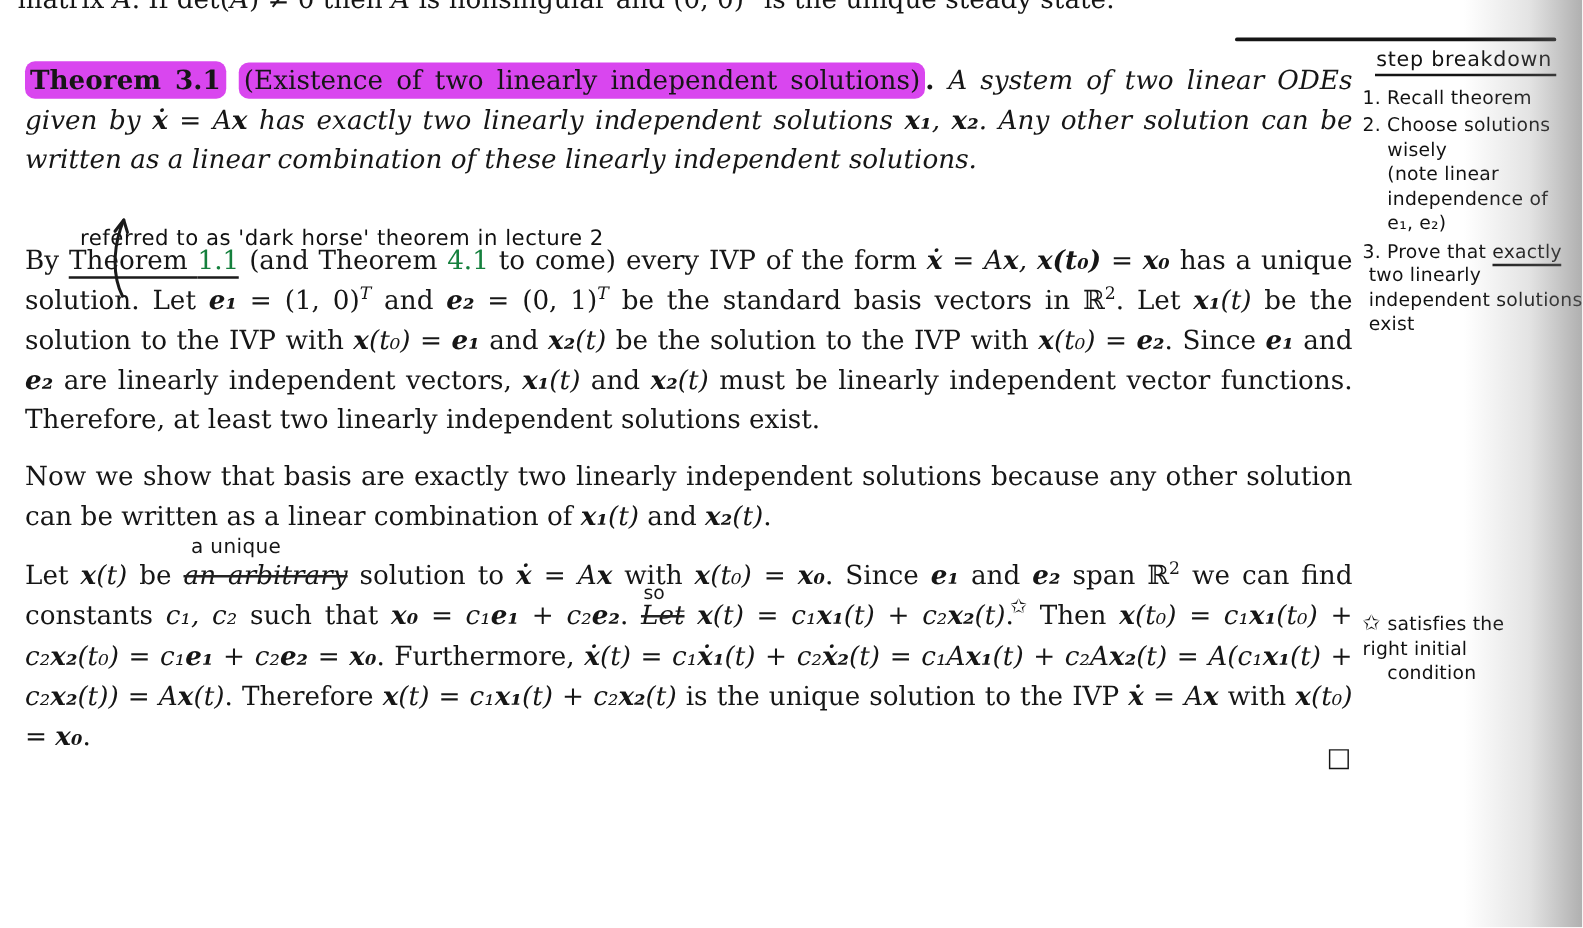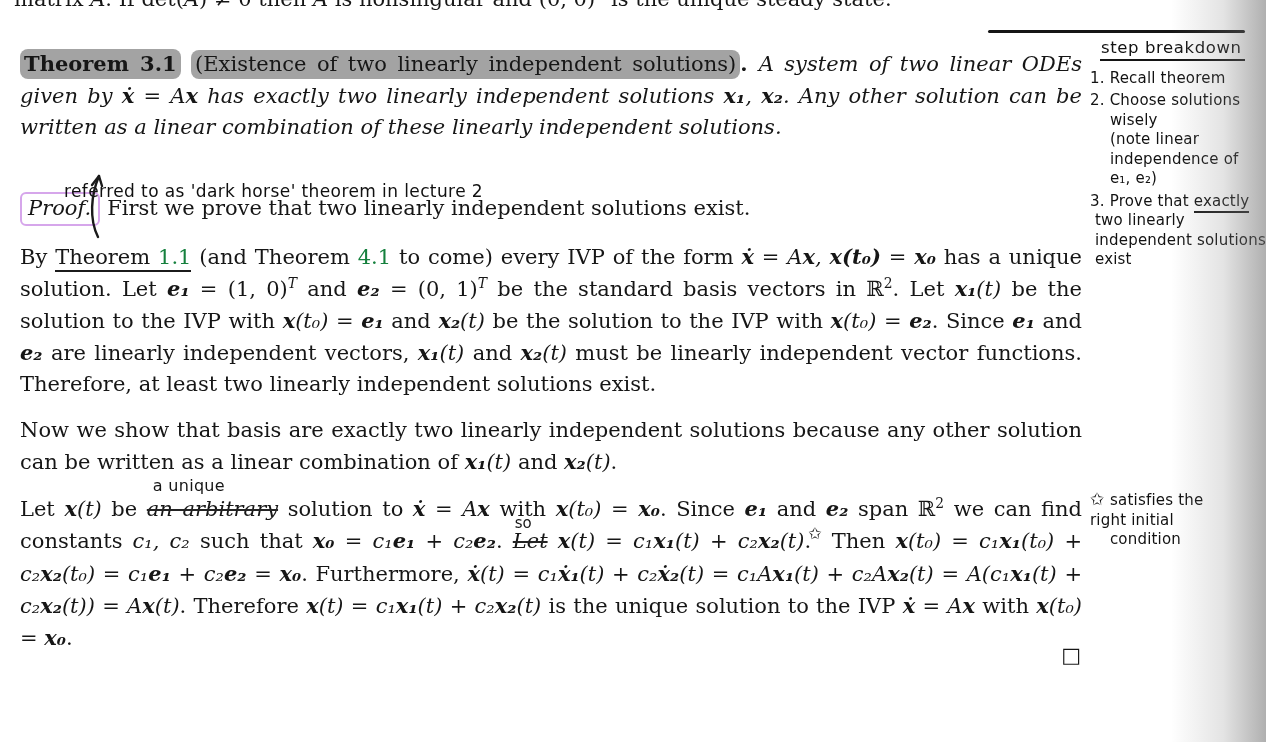--- a/index.html
+++ b/index.html
@@ -8,21 +8,21 @@
   .clipped{position:absolute;top:-13px;left:14px;white-space:nowrap;font-size:21px;}
   .divider{position:absolute;left:988px;top:30px;width:257px;height:3px;background:#151515;border-radius:2px;}
   .main{position:absolute;left:20px;top:48px;width:1062px;font-size:21px;line-height:31px;text-align:justify;}
   .para{margin:0 0 15px 0;}
   .m{font-style:italic;}
   .mb{font-style:italic;font-weight:bold;}
   .bf{font-weight:bold;}
   .sup{vertical-align:super;font-size:0.66em;line-height:0;}
   .link{color:#15803d;cursor:pointer;}
   .hul{border-bottom:2px solid #1b1b1b;padding-bottom:1px;}
-  .hl{background:#a3a3a3;border-radius:8px;padding:2px 4px 3px 4px;-webkit-box-decoration-break:clone;box-decoration-break:clone;}
+  .hl{background:#d946ef;border-radius:8px;padding:2px 4px 3px 4px;-webkit-box-decoration-break:clone;box-decoration-break:clone;}
   .hstrike{text-decoration:line-through;text-decoration-thickness:2.4px;text-decoration-color:#242424;font-style:italic;}
   .hw{font-family:"DejaVu Sans",sans-serif;margin-top:20px;}
   .anno-row{position:relative;height:27px;margin:0 0 7px 0;text-align:left;}
   .dark-horse{position:absolute;left:44px;top:-2px;font-size:17px;letter-spacing:.4px;white-space:nowrap;color:#101010;}
   .arrow-svg{position:absolute;left:66px;top:13px;width:36px;height:70px;z-index:3;overflow:visible;}
   .proof-box{display:inline-block;border:2.5px solid #d6a6eb;border-radius:6px;padding:1px 7px 3px 6px;margin-right:7px;font-style:italic;line-height:26px;}
   .overwrap{position:relative;white-space:nowrap;}
   .over-above{position:absolute;left:6px;bottom:20px;font-size:16px;white-space:nowrap;letter-spacing:.3px;}
   .over-so{position:absolute;left:2px;bottom:14px;font-size:15px;}
   .fstar{position:relative;top:-9px;font-size:16px;display:inline-block;margin:0 0 0 -3px;}
@@ -51,23 +51,20 @@
     <p class="para"><span class="bf hl">Theorem 3.1</span><span class="rm"> </span><span class="hl">(Existence of two linearly independent solutions)</span><span class="bf">. </span><span class="m">A system of two linear ODEs given by </span><span class="mb">ẋ</span><span class="m"> = </span><span class="m">A</span><span class="mb">x</span><span class="m"> has exactly two linearly independent solutions </span><span class="mb">x₁</span><span class="m">, </span><span class="mb">x₂</span><span class="m">. Any other solution can be written as a linear combination of these linearly independent solutions.</span></p>
 
     <div class="anno-row">
       <span class="dark-horse hw">referred to as 'dark horse' theorem in lecture 2</span>
       <svg class="arrow-svg" viewBox="0 0 36 70">
         <path d="M12 66 C 3 48, 5 24, 13 5" fill="none" stroke="#1a1a1a" stroke-width="2.4" stroke-linecap="round"></path>
         <path d="M13 5 l -7 9 M13 5 l 3 10" fill="none" stroke="#1a1a1a" stroke-width="2.4" stroke-linecap="round"></path>
       </svg>
     </div>
 
-    <p class="para">
-      <span class="proof-box"><span>Proof.</span></span><span><span class="rm">First we prove that two linearly independent solutions exist.</span></span>
-    </p>
 
     <p class="para"><span class="rm">By </span><span class="rm hul">Theorem </span><span class="link hul">1.1</span><span class="rm"> (and Theorem </span><span class="link">4.1</span><span class="rm"> to come) every IVP of the form </span><span class="mb">ẋ</span><span class="m"> = </span><span class="m">A</span><span class="mb">x</span><span class="m">, </span><span class="mb">x(t₀)</span><span class="m"> = </span><span class="mb">x₀</span><span class="rm"> has a unique solution. Let </span><span class="mb">e₁</span><span class="rm"> = (1, 0)</span><span class="m sup">T</span><span class="rm"> and </span><span class="mb">e₂</span><span class="rm"> = (0, 1)</span><span class="m sup">T</span><span class="rm"> be the standard basis vectors in </span><span class="rm">ℝ</span><span class="sup">2</span><span class="rm">. Let </span><span class="mb">x₁</span><span class="m">(t)</span><span class="rm"> be the solution to the IVP with </span><span class="mb">x</span><span class="m">(t₀)</span><span class="m"> = </span><span class="mb">e₁</span><span class="rm"> and </span><span class="mb">x₂</span><span class="m">(t)</span><span class="rm"> be the solution to the IVP with </span><span class="mb">x</span><span class="m">(t₀)</span><span class="m"> = </span><span class="mb">e₂</span><span class="rm">. Since </span><span class="mb">e₁</span><span class="rm"> and </span><span class="mb">e₂</span><span class="rm"> are linearly independent vectors, </span><span class="mb">x₁</span><span class="m">(t)</span><span class="rm"> and </span><span class="mb">x₂</span><span class="m">(t)</span><span class="rm"> must be linearly independent vector functions. Therefore, at least two linearly independent solutions exist.</span></p>
 
     <p class="para"><span class="rm">Now we show that basis are exactly two linearly independent solutions because any other solution can be written as a linear combination of </span><span class="mb">x₁</span><span class="m">(t)</span><span class="rm"> and </span><span class="mb">x₂</span><span class="m">(t)</span><span class="rm">.</span></p>
 
     <p class="para">
       <span><span class="rm">Let </span><span class="mb">x</span><span class="m">(t)</span><span class="rm"> be </span></span><span class="overwrap"><span class="over-above hw">a unique</span><span class="hstrike">an arbitrary</span></span><span><span class="rm"> solution to </span><span class="mb">ẋ</span><span class="m"> = </span><span class="m">A</span><span class="mb">x</span><span class="rm"> with </span><span class="mb">x</span><span class="m">(t₀)</span><span class="m"> = </span><span class="mb">x₀</span><span class="rm">. Since </span><span class="mb">e₁</span><span class="rm"> and </span><span class="mb">e₂</span><span class="rm"> span </span><span class="rm">ℝ</span><span class="sup">2</span><span class="rm"> we can find constants </span><span class="m">c₁, c₂</span><span class="rm"> such that </span><span class="mb">x₀</span><span class="m"> = c₁</span><span class="mb">e₁</span><span class="m"> + c₂</span><span class="mb">e₂</span><span class="rm">. </span></span><span class="overwrap"><span class="over-so hw">so</span><span class="hstrike">Let</span></span><span><span class="rm"> </span><span class="mb">x</span><span class="m">(t) = c₁</span><span class="mb">x₁</span><span class="m">(t) + c₂</span><span class="mb">x₂</span><span class="m">(t)</span><span class="rm">.</span></span><span class="fstar hw">✩</span><span><span class="rm"> Then </span><span class="mb">x</span><span class="m">(t₀) = c₁</span><span class="mb">x₁</span><span class="m">(t₀) + c₂</span><span class="mb">x₂</span><span class="m">(t₀) = c₁</span><span class="mb">e₁</span><span class="m"> + c₂</span><span class="mb">e₂</span><span class="m"> = </span><span class="mb">x₀</span><span class="rm">. Furthermore, </span><span class="mb">ẋ</span><span class="m">(t) = c₁</span><span class="mb">ẋ₁</span><span class="m">(t) + c₂</span><span class="mb">ẋ₂</span><span class="m">(t) = c₁</span><span class="m">A</span><span class="mb">x₁</span><span class="m">(t) + c₂</span><span class="m">A</span><span class="mb">x₂</span><span class="m">(t) = </span><span class="m">A</span><span class="m">(c₁</span><span class="mb">x₁</span><span class="m">(t) + c₂</span><span class="mb">x₂</span><span class="m">(t)) = </span><span class="m">A</span><span class="mb">x</span><span class="m">(t)</span><span class="rm">. Therefore </span><span class="mb">x</span><span class="m">(t) = c₁</span><span class="mb">x₁</span><span class="m">(t) + c₂</span><span class="mb">x₂</span><span class="m">(t)</span><span class="rm"> is the unique solution to the IVP </span><span class="mb">ẋ</span><span class="m"> = </span><span class="m">A</span><span class="mb">x</span><span class="rm"> with </span><span class="mb">x</span><span class="m">(t₀)</span><span class="m"> = </span><span class="mb">x₀</span><span class="rm">.</span></span>
     </p>
 
     <p class="para lastp">

